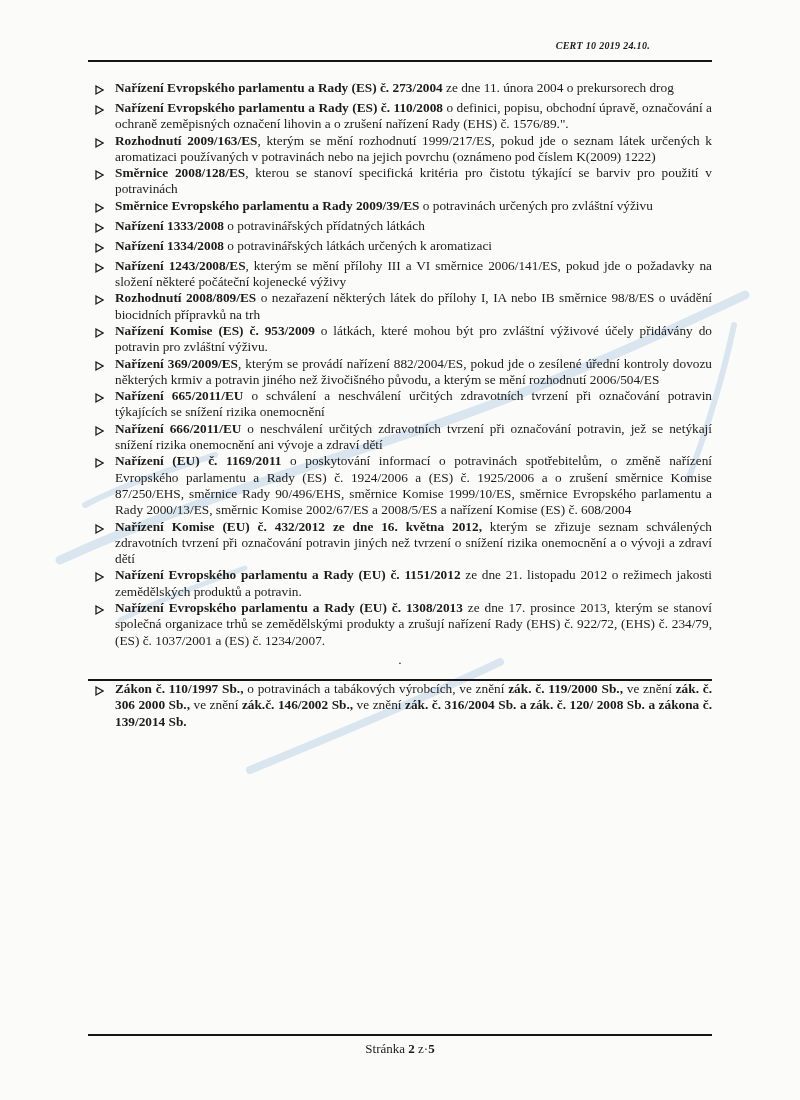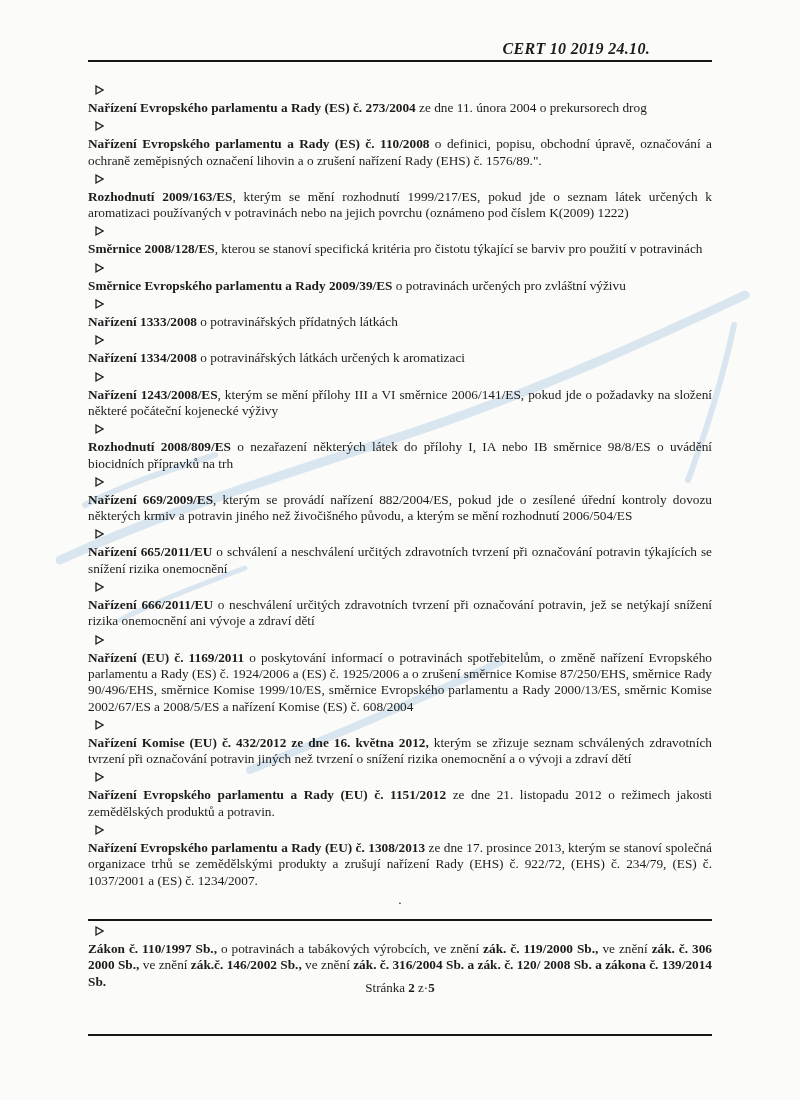--- a/index.html
+++ b/index.html
@@ -8,39 +8,39 @@
     background:#fbfbf9;
     font-family:"Liberation Serif", serif;
     color:#1c1c1c;
     position:relative;
     overflow:hidden;
   }
   .page { position:absolute; inset:0; }
   .watermark { position:absolute; left:0; top:0; pointer-events:none; }
   .header-text {
     position:absolute; top:40px; right:150px;
-    font-size:16px; font-weight:bold; font-style:italic;
+    font-size:10px; font-weight:bold; font-style:italic;
     letter-spacing:0.3px;
   }
   .rule { position:absolute; left:88px; width:624px; background:#161616; }
   .rule-top { top:60px; height:2px; }
   .rule-bottom { top:1034px; height:2px; }
   .content { position:absolute; left:88px; top:80px; width:624px; }
-  .item, .law-item { display:flex;flex-direction:column; }
+  .item, .law-item { display:flex; }
   .marker { width:27px; padding-left:7px; padding-top:2px; flex:none; }
   .text {
     flex:1; text-align:justify;
     font-size:13.3px; line-height:16.3px;
   }
   b { font-weight:bold; }
   .stray { text-align:center; font-size:13.5px; line-height:14px; margin-top:4px; }
   .divider { width:624px; height:2px; background:#161616; margin-top:12px; }
   .law-item { margin-top:0; }
   .footer {
-    position:absolute; top:980px; left:0; width:100%;
+    position:absolute; top:1041px; left:0; width:100%;
     text-align:center; font-size:13px;
   }
 </style>
 </head>
 <body>
 
 <div class="page">
 
   <svg class="watermark" width="800" height="1100" viewBox="0 0 800 1100">
     <g stroke="#a9c9e2" fill="none" stroke-linecap="round" opacity="0.40">
@@ -108,21 +108,27 @@
         <div class="item">
           <span class="marker"><svg width="9" height="12" viewBox="0 0 9 12">
               <path d="M1 2 L8 6 L1 10 Z" fill="none" stroke="#1c1c1c" stroke-width="1.3"></path>
             </svg></span>
           <span class="text"><b>Rozhodnutí 2008/809/ES</b><span> o nezařazení některých látek do přílohy I, IA nebo IB směrnice 98/8/ES o uvádění biocidních přípravků na trh</span></span>
         </div>
         <div class="item">
           <span class="marker"><svg width="9" height="12" viewBox="0 0 9 12">
               <path d="M1 2 L8 6 L1 10 Z" fill="none" stroke="#1c1c1c" stroke-width="1.3"></path>
             </svg></span>
-          <span class="text"><b>Nařízení 669/2009/ES</b><span>, kterým se provádí nařízení  882/2004/ES, pokud jde o zesílené úřední kontroly dovozu některých krmiv a potravin jiného než živočišného původu, a kterým se mění rozhodnutí 2006/504/ES</span></span>
+          <span class="text"><b>Nařízení Komise (ES) č. 953/2009</b><span> o látkách, které mohou být pro zvláštní výživové účely přidávány do potravin pro zvláštní výživu.</span></span>
+        </div>
+        <div class="item">
+          <span class="marker"><svg width="9" height="12" viewBox="0 0 9 12">
+              <path d="M1 2 L8 6 L1 10 Z" fill="none" stroke="#1c1c1c" stroke-width="1.3"></path>
+            </svg></span>
+          <span class="text"><b>Nařízení 369/2009/ES</b><span>, kterým se provádí nařízení  882/2004/ES, pokud jde o zesílené úřední kontroly dovozu některých krmiv a potravin jiného než živočišného původu, a kterým se mění rozhodnutí 2006/504/ES</span></span>
         </div>
         <div class="item">
           <span class="marker"><svg width="9" height="12" viewBox="0 0 9 12">
               <path d="M1 2 L8 6 L1 10 Z" fill="none" stroke="#1c1c1c" stroke-width="1.3"></path>
             </svg></span>
           <span class="text"><b>Nařízení 665/2011/EU</b><span> o schválení a neschválení určitých zdravotních tvrzení při označování potravin týkajících se snížení rizika onemocnění</span></span>
         </div>
         <div class="item">
           <span class="marker"><svg width="9" height="12" viewBox="0 0 9 12">
               <path d="M1 2 L8 6 L1 10 Z" fill="none" stroke="#1c1c1c" stroke-width="1.3"></path>

